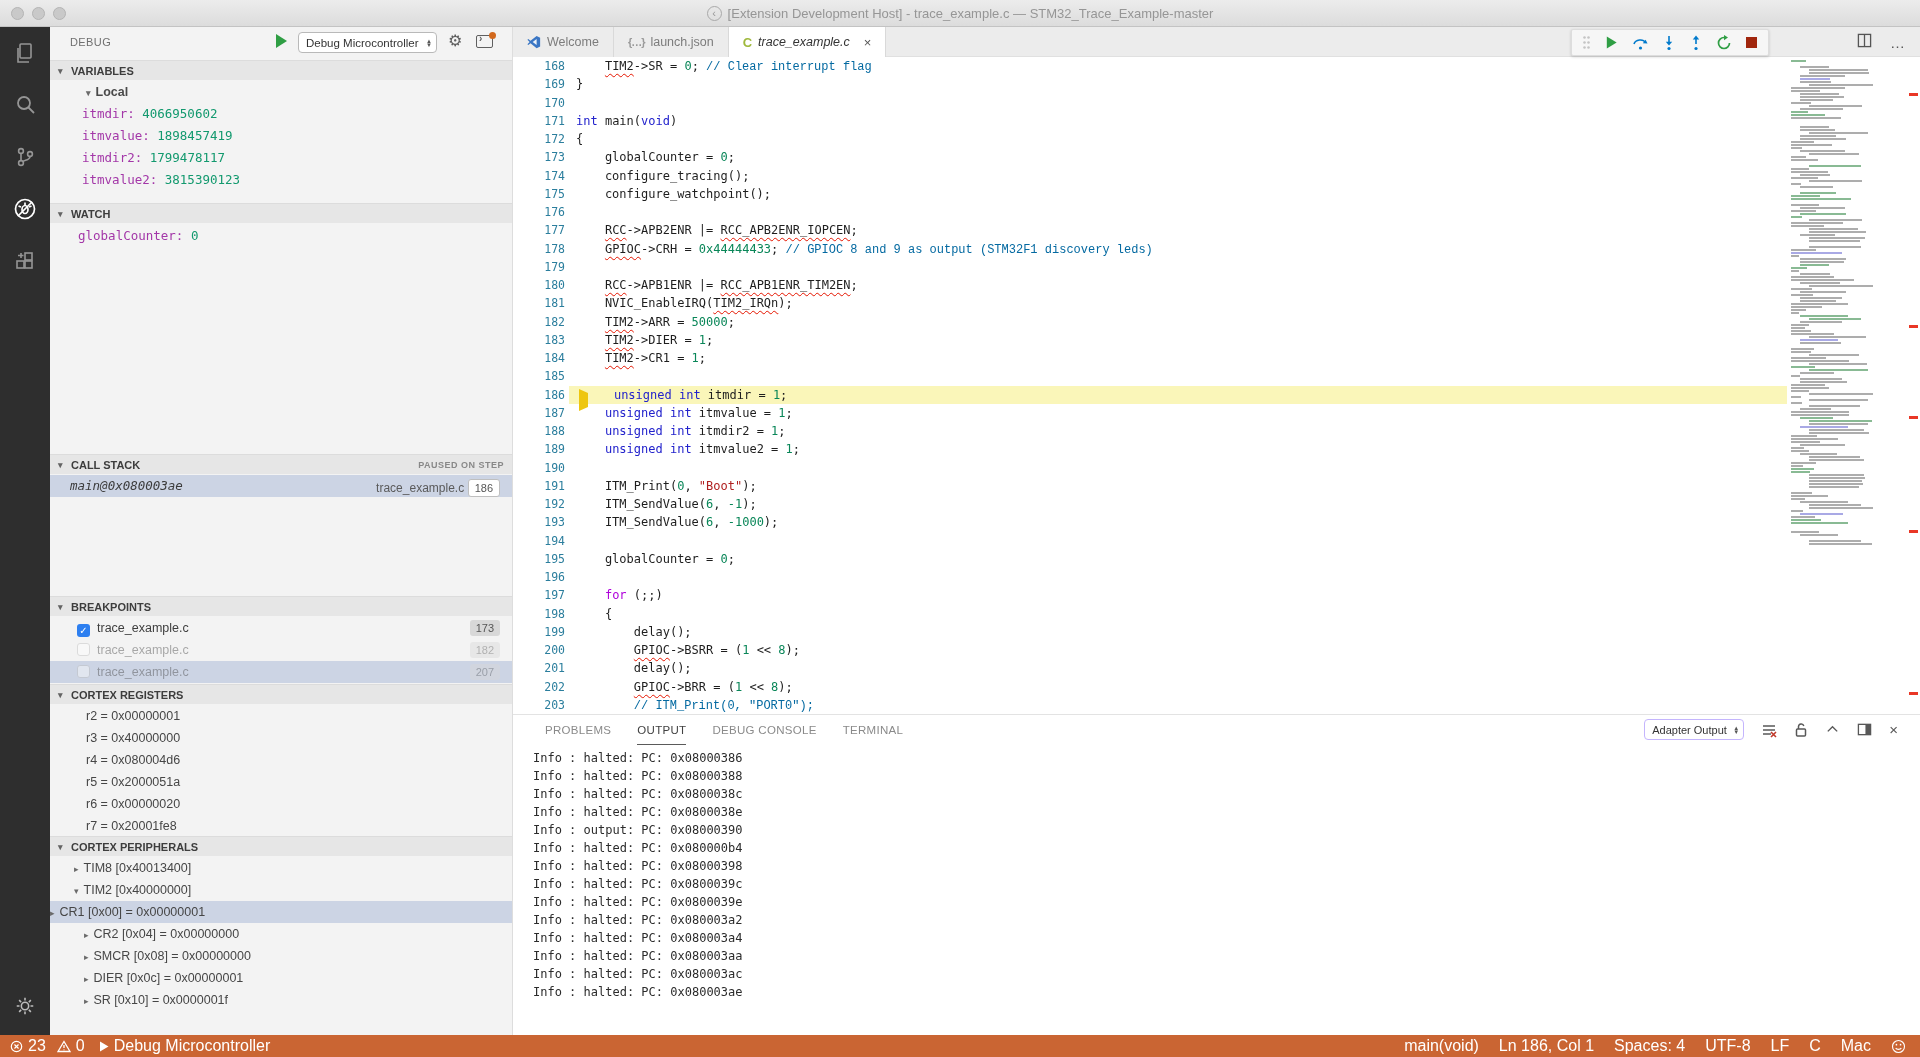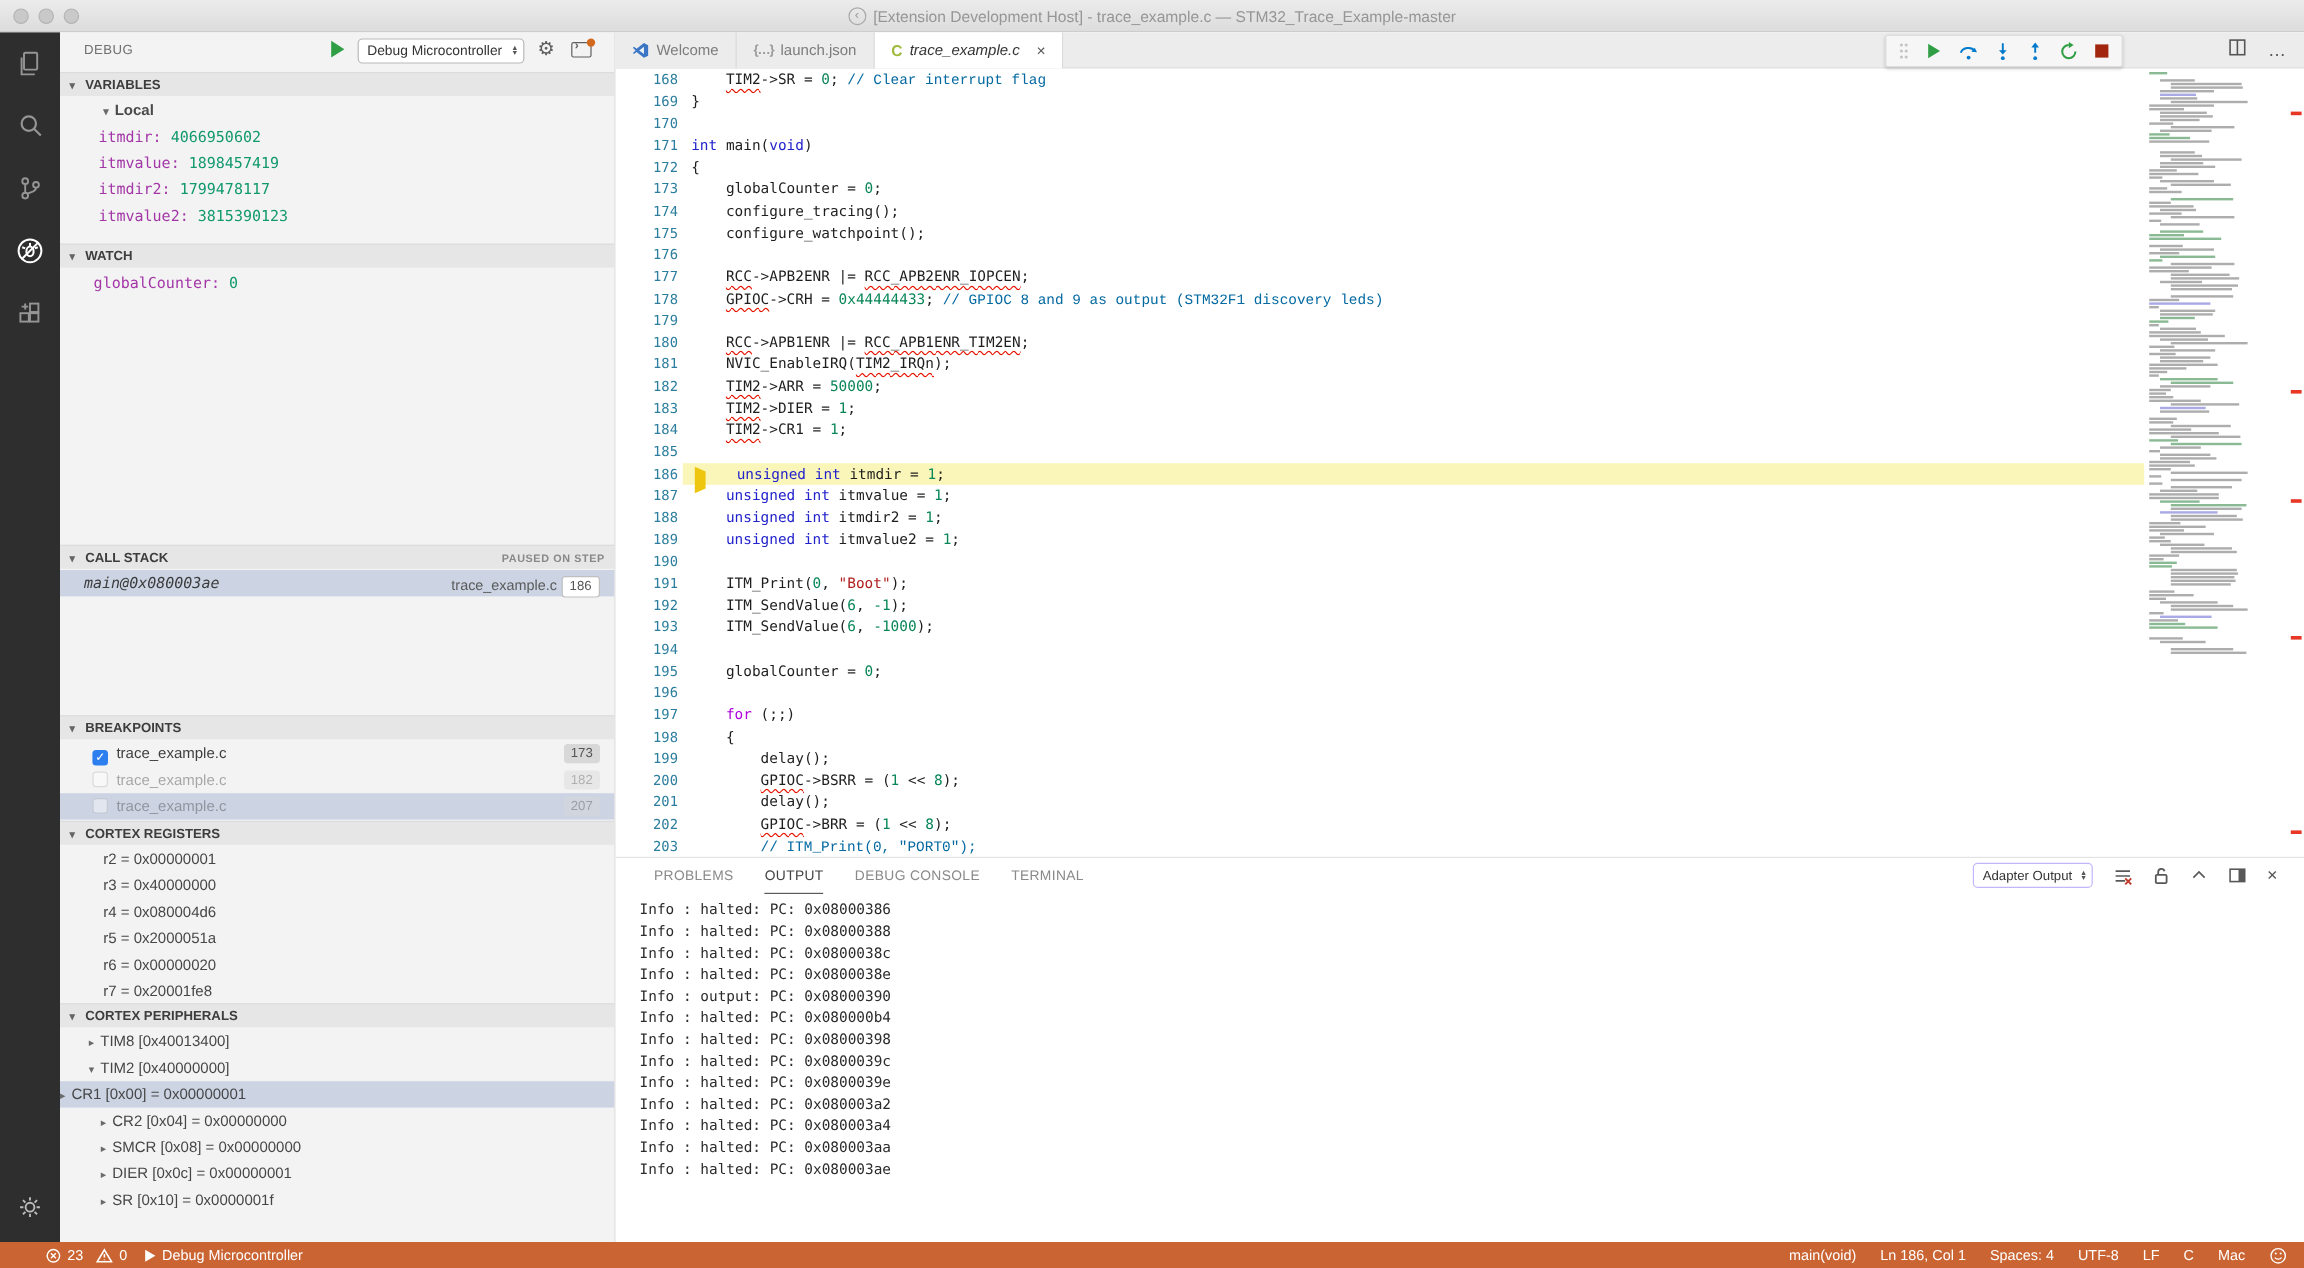--- a/index.html
+++ b/index.html
@@ -111,21 +111,21 @@
   .panel-actions { position:absolute; right:22px; top:4px; display:flex; align-items:center; gap:17px; }
   .out-select { width:100px; height:21px; background:#fff; border:1px solid #c4b5fd; border-radius:4px;
     font-size:11px; color:#333; display:flex; align-items:center; padding:0 4px 0 7px; cursor:pointer; }
   .out-select .lbl { flex:1; }
   .pa-ic { cursor:pointer; color:#585858; display:flex; align-items:center; }
   .output { position:absolute; left:20px; top:34px; width:1340px; }
   .oline { font-family:"DejaVu Sans Mono", monospace; font-size:12px; color:#2b2b2b; height:18px; line-height:18px; white-space:pre; }
 
   
   .statusbar { position:absolute; left:0; top:1035px; width:1920px; height:22px; background:#ca6533;
-    color:#fff; font-size:12px; display:flex; align-items:center;padding-left:28px; }
+    color:#fff; font-size:16px; display:flex; align-items:center; }
   .sb-left { display:flex; align-items:center; gap:14px; padding-left:10px; flex:1; }
   .sb-right { display:flex; align-items:center; gap:20px; padding-right:14px; }
   .sb-item { display:flex; align-items:center; gap:5px; cursor:pointer; white-space:nowrap; }
 </style>
 </head>
 <body>
 
 <div class="titlebar">
   <div class="lights">
     <span class="light"></span>
@@ -656,20 +656,21 @@
       <div class="oline">Info : halted: PC: 0x0800038c</div>
       <div class="oline">Info : halted: PC: 0x0800038e</div>
       <div class="oline">Info : output: PC: 0x08000390</div>
       <div class="oline">Info : halted: PC: 0x080000b4</div>
       <div class="oline">Info : halted: PC: 0x08000398</div>
       <div class="oline">Info : halted: PC: 0x0800039c</div>
       <div class="oline">Info : halted: PC: 0x0800039e</div>
       <div class="oline">Info : halted: PC: 0x080003a2</div>
       <div class="oline">Info : halted: PC: 0x080003a4</div>
       <div class="oline">Info : halted: PC: 0x080003aa</div>
+      <div class="oline">Info : halted: PC: 0x080003ac</div>
       <div class="oline">Info : halted: PC: 0x080003ae</div>
     </div>
 </div>
 
 <div class="statusbar">
   <div class="sb-left">
     <span class="sb-item">
       <svg width="13" height="13" viewBox="0 0 14 14">
           <g fill="none" stroke="#fff" stroke-width="1.3">
       <circle cx="7" cy="7" r="5.6"></circle>

